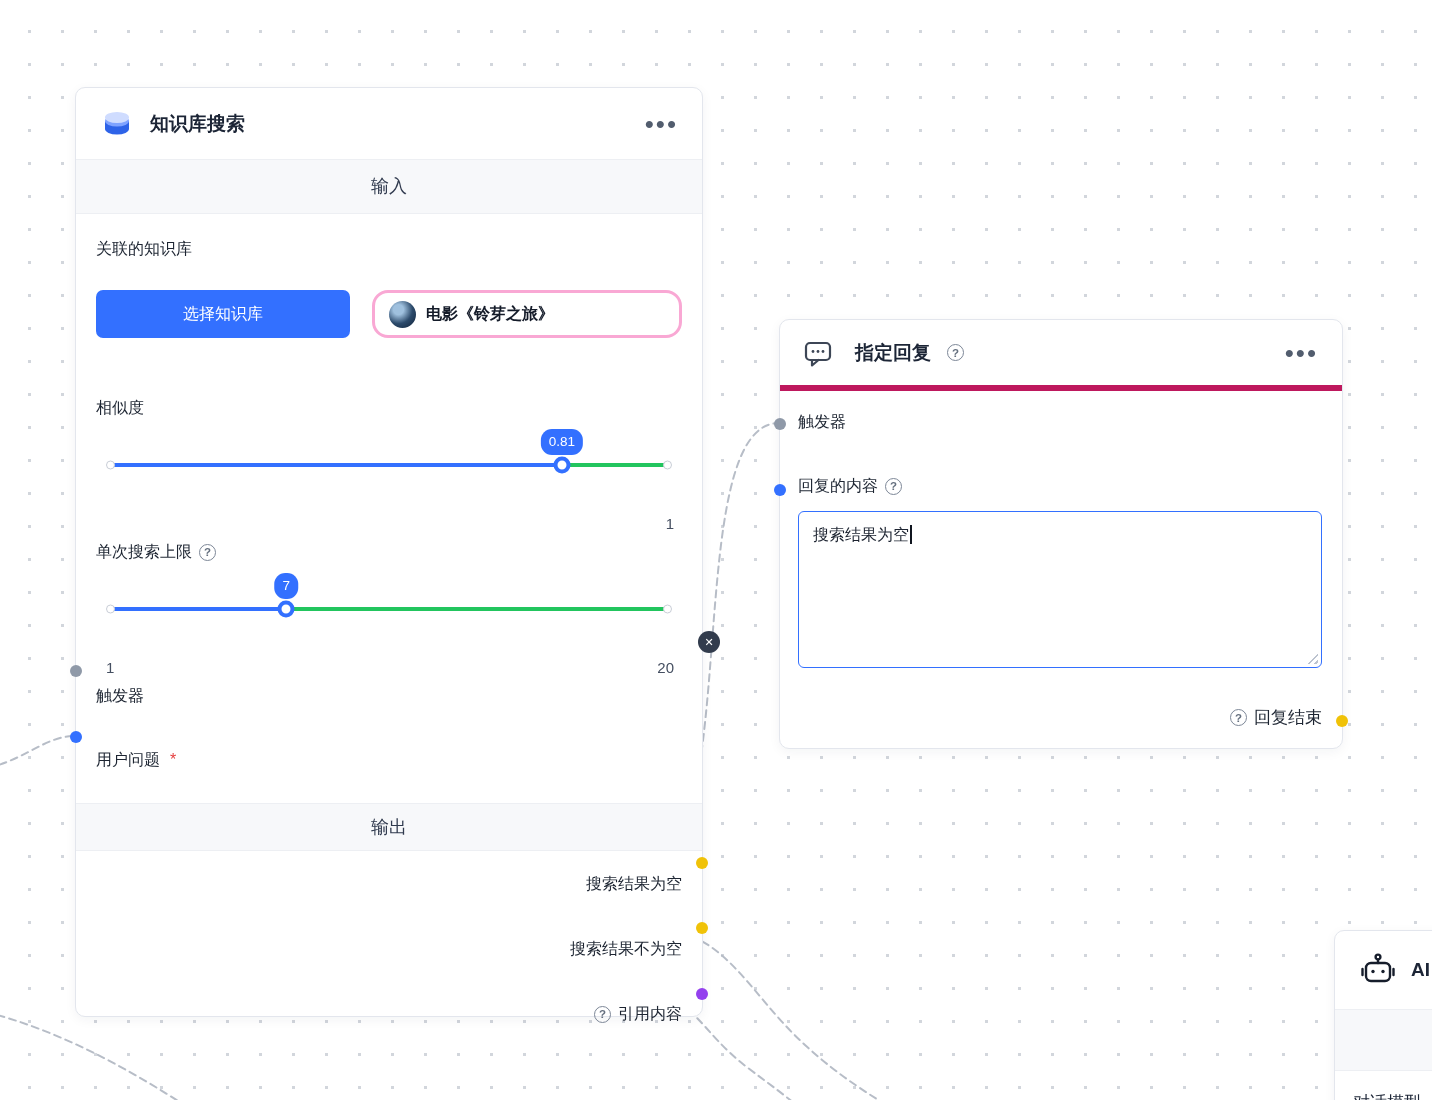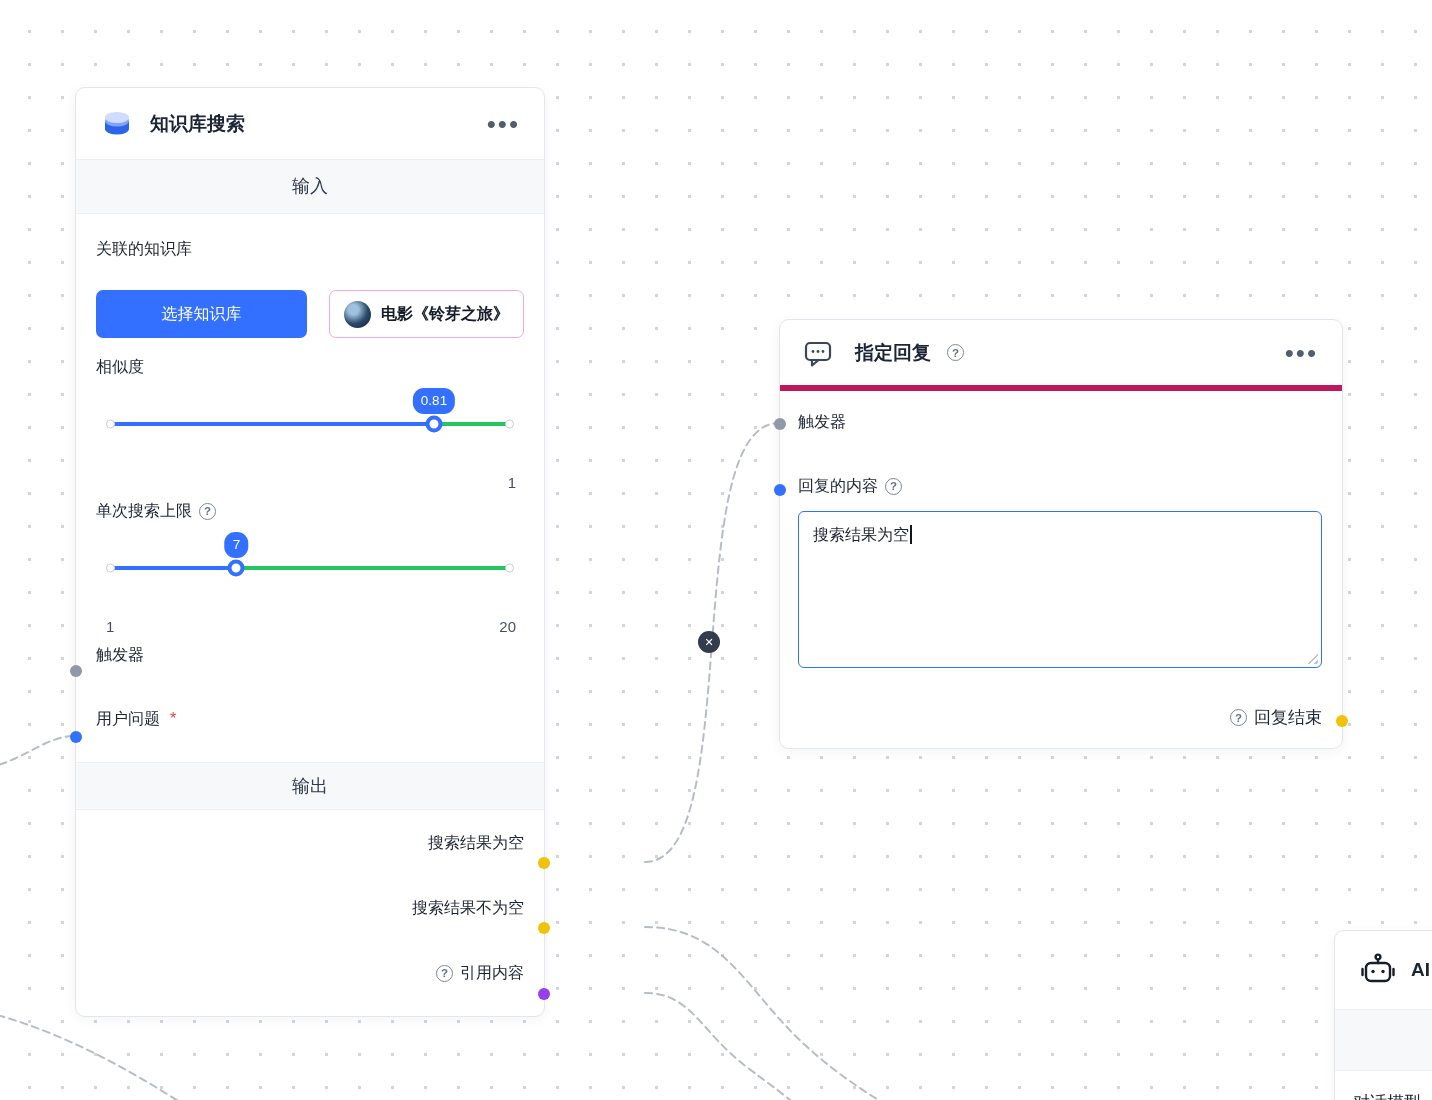--- a/index.html
+++ b/index.html
@@ -20,43 +20,43 @@
   }
   .node-header { display:flex; align-items:center; padding:0 22px; }
   .node-title { font-size:19px; font-weight:600; color:#1c2536; margin-left:14px; }
   .more-icon { margin-left:auto; font-size:26px; color:#525d6e; line-height:1; letter-spacing:2px; cursor:pointer; padding:0 2px; }
   .band {
     background:#f7f8fa; border-top:1px solid #edeff3; border-bottom:1px solid #edeff3;
     text-align:center; font-size:18px; font-weight:500; color:#303a4e;
   }
 
   
-  .kb-node { left:75px; top:87px; width:470px; height:930px; }
+  .kb-node { left:75px; top:87px; width:628px; height:930px; }
   .kb-node .node-header { height:71px; }
   .kb-node .band { height:55px; line-height:53px; }
   .kb-body { padding:24px 20px 0 20px; }
   .field-label { font-size:16px; color:#1d2532; line-height:22px; }
   .kb-row { display:flex; margin-top:30px; }
   .btn-primary {
     width:254px; height:48px; background:#3370ff; color:#fff; border:none; border-radius:7px;
     font-size:16px; font-family:inherit; cursor:pointer;
   }
   .kb-chip {
-    margin-left:22px; flex:1; height:48px; border:1px solid #f9a8d4; border-radius:7px;
+    margin-left:22px; flex:1; height:48px; border:3px solid #f9a8d4; border-radius:16px;
     display:flex; align-items:center; padding:0 14px; background:#fff; cursor:pointer;
   }
   .kb-avatar {
     width:27px; height:27px; border-radius:50%;
     background: radial-gradient(circle at 35% 32%, #9fc0de 0 20%, #2c4a6b 55%, #0d1f35 100%);
     flex:0 0 auto;
   }
   .kb-chip-label { margin-left:10px; font-size:16px; font-weight:700; color:#141b29; white-space:nowrap; }
 
   .section-label-row { display:flex; align-items:center; gap:7px; }
-  .mt-sim { margin-top:18px; }
+  .mt-sim { margin-top:59px; }
   .mt-lim { margin-top:36px; }
 
   .slider { position:relative; height:78px; margin-top:8px; }
   .slider-track { position:absolute; top:36px; left:14px; right:14px; height:4px; background:#22c55e; border-radius:2px; }
   .slider-fill { position:absolute; left:0; top:0; height:4px; width:var(--pct); background:#3370ff; border-radius:2px; }
   .end-ring {
     position:absolute; top:50%; width:9px; height:9px; border-radius:50%; background:#fff;
     border:1.5px solid #c9ced7; transform:translateY(-50%);
   }
   .end-ring.left { left:-4px; } .end-ring.right { right:-4px; }

